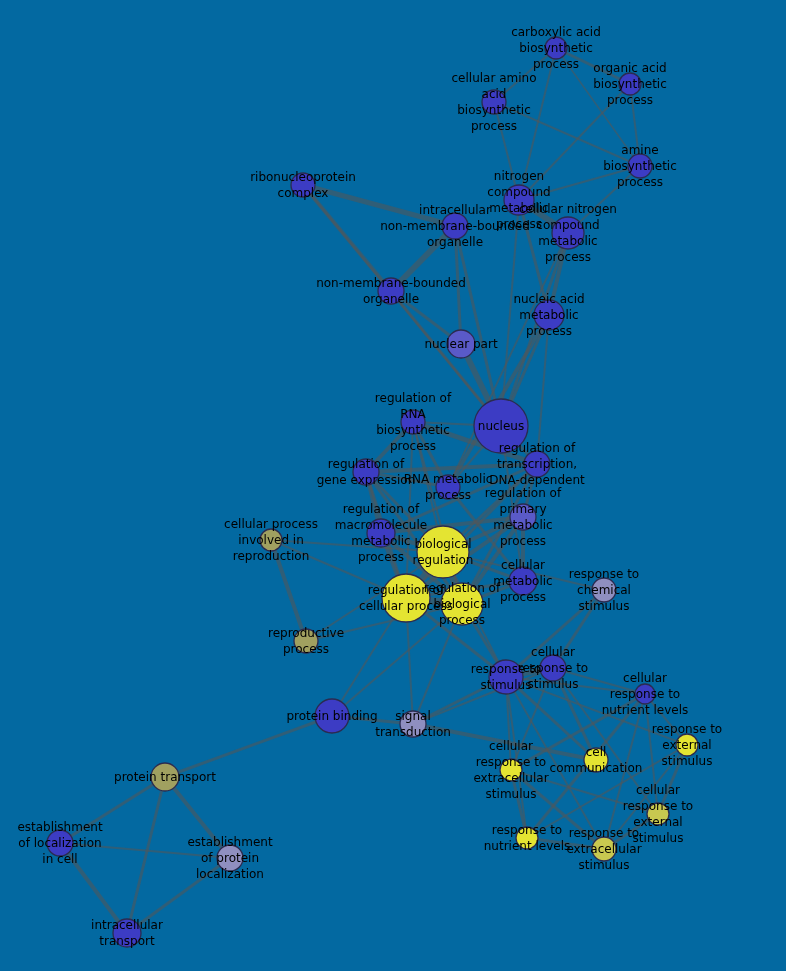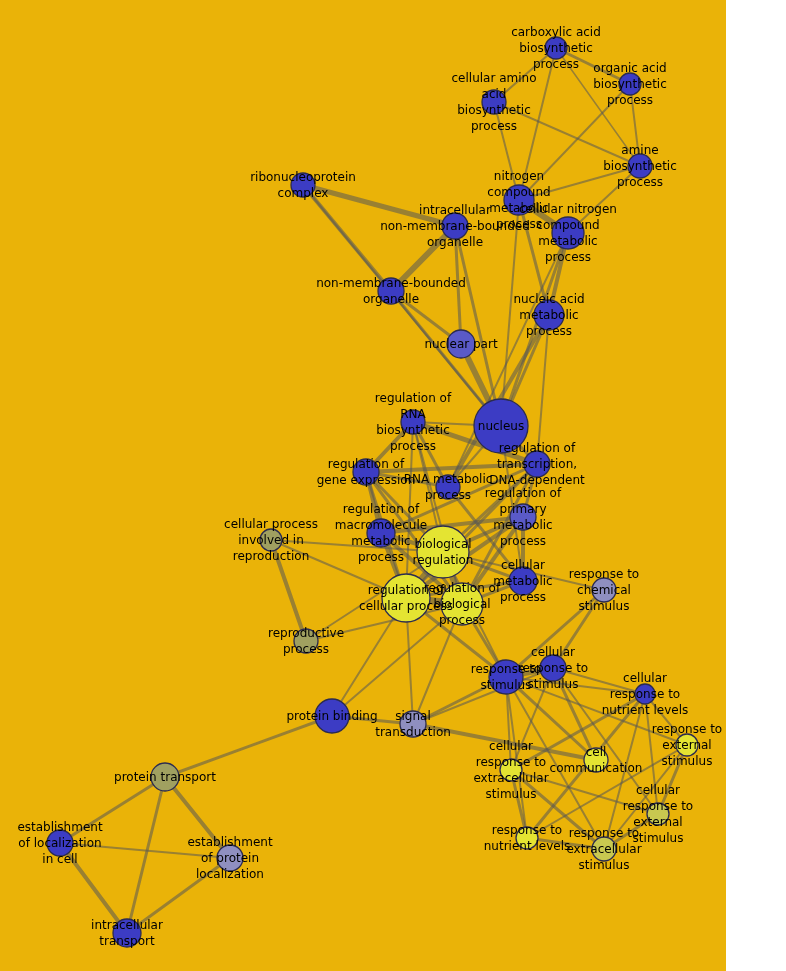--- a/index.html
+++ b/index.html
@@ -2,23 +2,23 @@
 <html><head>
 <meta charset="utf-8">
 <style>
   html, body {
     margin: 0;
     padding: 0;
     background: #ffffff;
   }
   .canvas-wrap {
     position: relative;
-    width: 726px;
+    width: 786px;
     height: 971px;
-    background: #eab308;
+    background: #0369a1;
     overflow: hidden;
   }
   svg {
     display: block;
     font-family: "DejaVu Sans", "Liberation Sans", sans-serif;
   }
   .node-label {
     font-size: 12px;
     fill: #000000;
     pointer-events: none;

